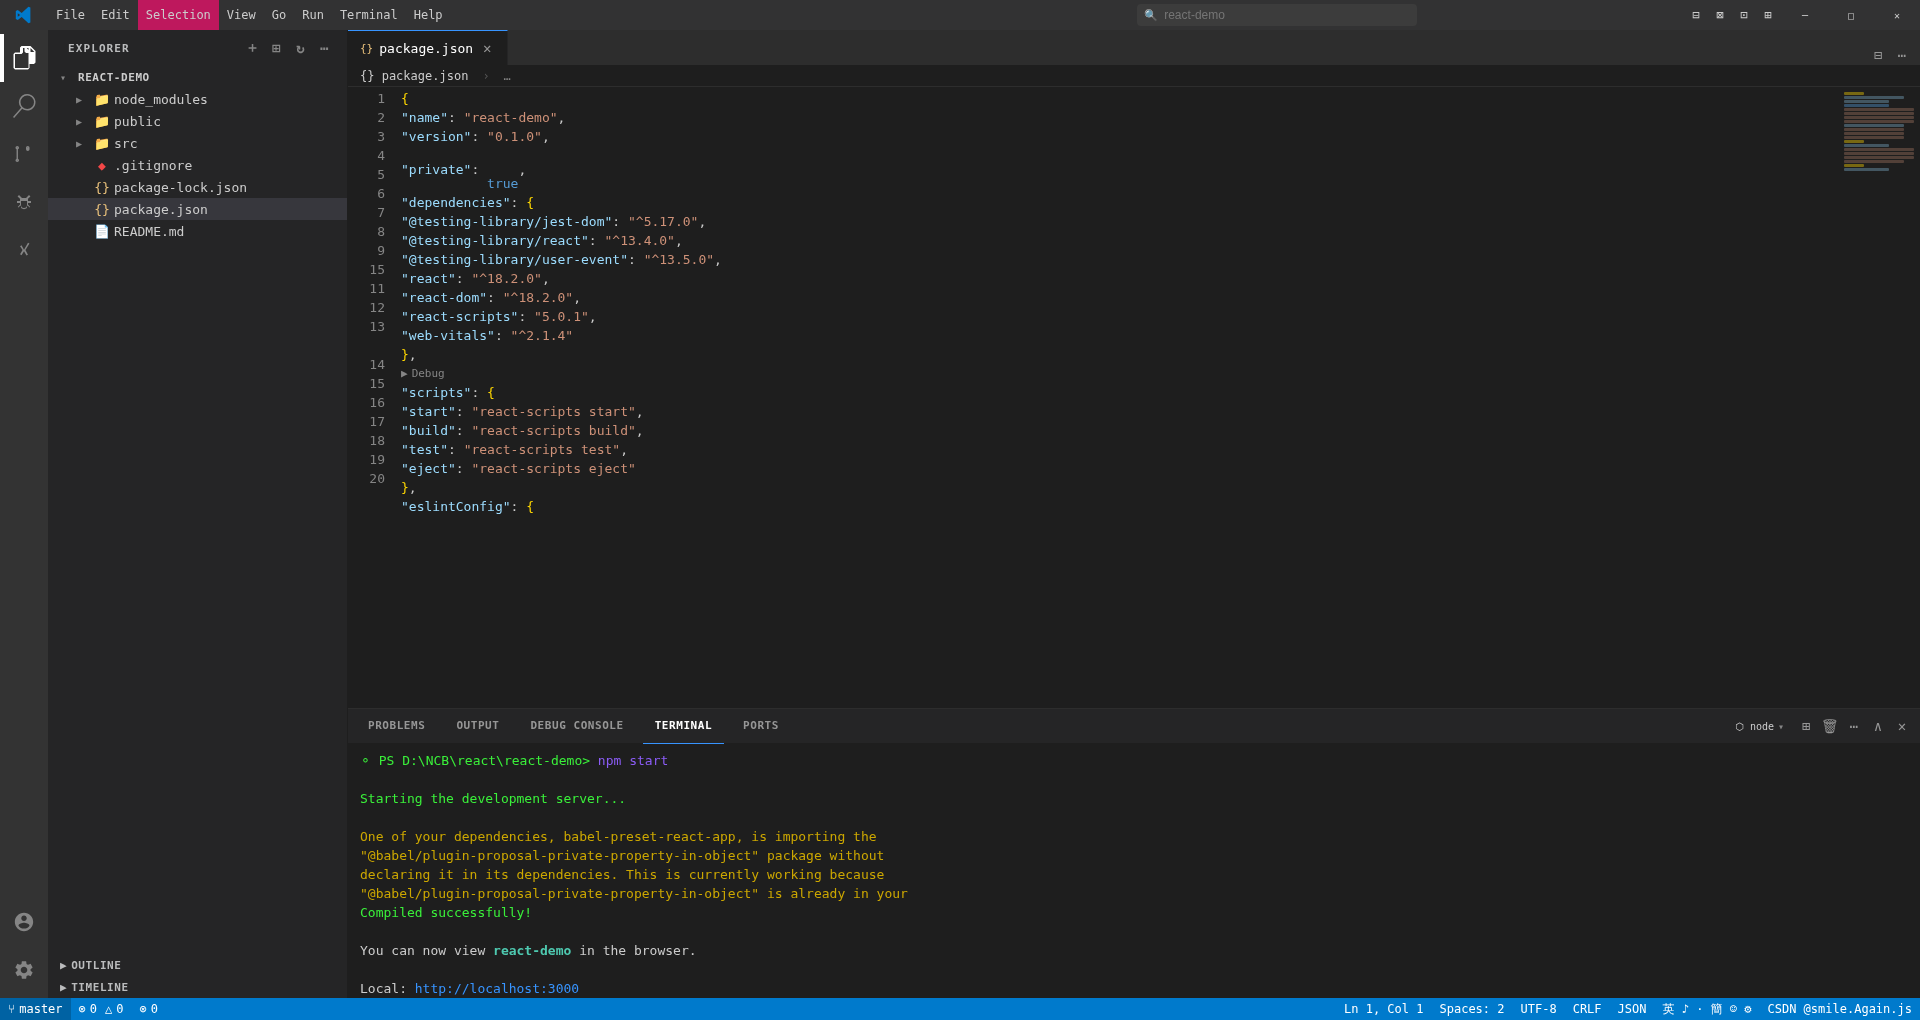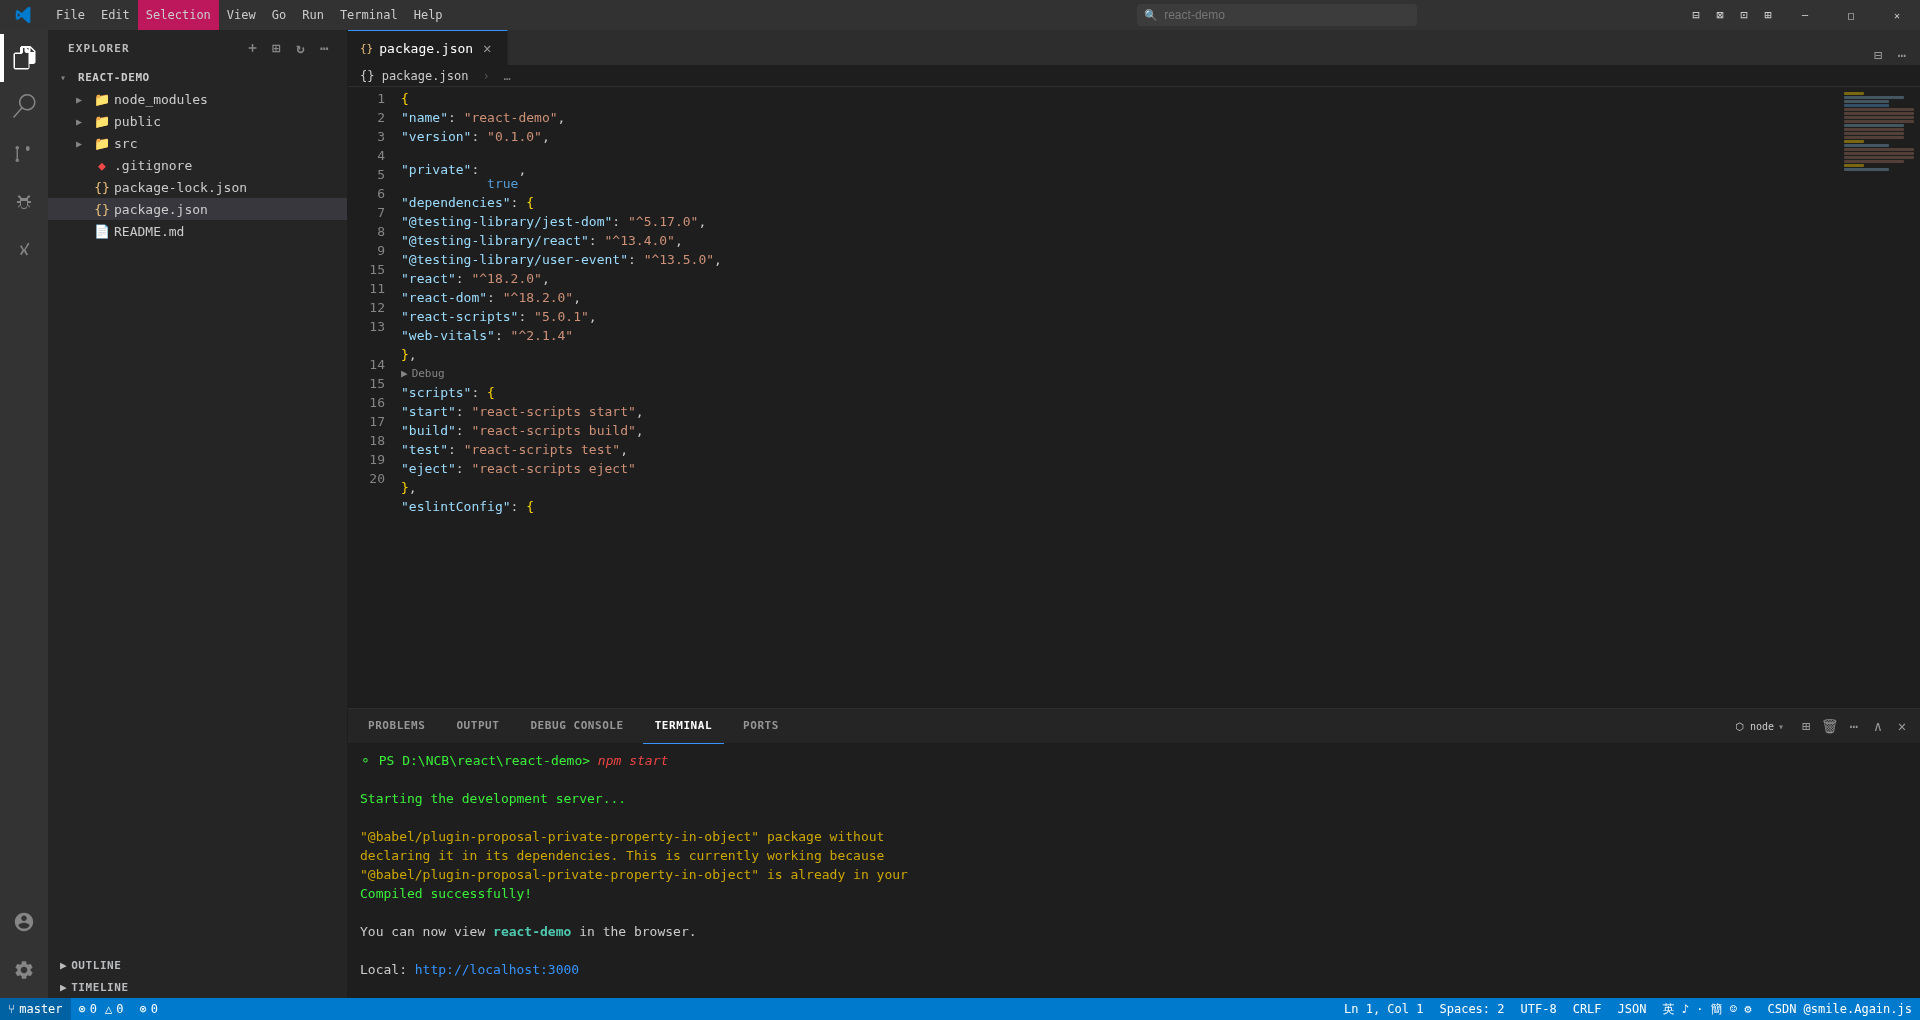--- a/index.html
+++ b/index.html
@@ -370,21 +370,21 @@
     #terminal-content {
       flex: 1;
       padding: 8px 12px;
       font-family: Consolas, monospace;
       font-size: 13px;
       line-height: 18px;
       overflow-y: auto;
       background: #1e1e1e;
     }
     .term-prompt { color: #3af03a; }
-    .term-cmd { color: #ef4444; font-style: italic; }
+    .term-cmd { color: #8b5cf6; }
     .term-info { color: #3af03a; }
     .term-warn { color: #cca700; }
     .term-success { color: #3af03a; }
     .term-white { color: #cccccc; }
     .term-bold { font-weight: bold; color: #4ec9b0; }
     .term-url { color: #3794ff; }
     .term-line { margin-bottom: 1px; }
 
     
     #status-bar {
@@ -699,20 +699,23 @@
       <div id="terminal-content">
         <div class="term-line">
           <span class="term-prompt">⚬ PS D:\NCB\react\react-demo&gt;</span><span class="term-cmd"> npm start</span>
         </div>
         <div class="term-line">&nbsp;</div>
         <div class="term-line">
           <span class="term-info">Starting the development server...</span>
         </div>
         <div class="term-line">&nbsp;</div>
         <div class="term-line">
+          <span class="term-warn">One of your dependencies, babel-preset-react-app, is importing the</span>
+        </div>
+        <div class="term-line">
           <span class="term-warn">"@babel/plugin-proposal-private-property-in-object" package without</span>
         </div>
         <div class="term-line">
           <span class="term-warn">declaring it in its dependencies. This is currently working because</span>
         </div>
         <div class="term-line">
           <span class="term-warn">"@babel/plugin-proposal-private-property-in-object" is already in your</span>
         </div>
         <div class="term-line">
           <span class="term-success">Compiled successfully!</span>

